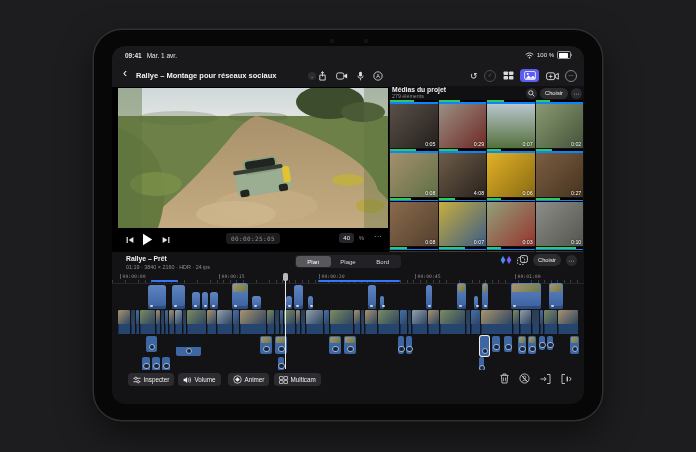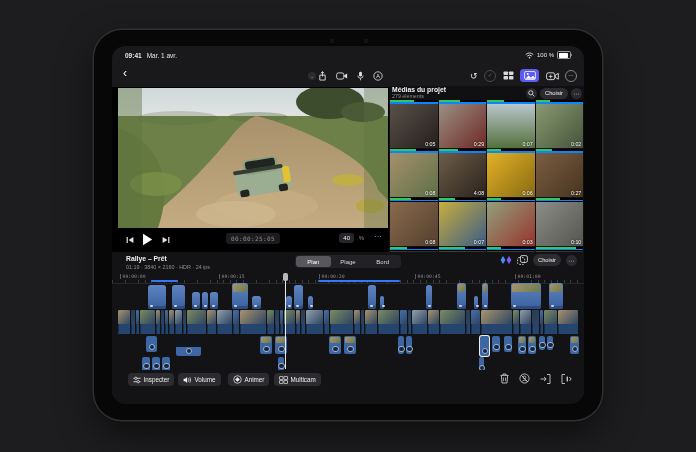--- a/index.html
+++ b/index.html
@@ -114,20 +114,21 @@
           <span style="font-size:6px">100 %</span>
           <span class="batt">
               <i></i>
               <b></b>
             </span>
         </div>
       </div>
 
       <div class="abs navbar">
         <span class="abs backchev">‹</span>
+        <span class="abs navtitle">Rallye – Montage pour réseaux sociaux</span>
         <span class="abs titlechev" style="left:196px">⌄</span>
 
         <div class="abs navcenter">
           <svg width="9" height="10" viewBox="0 0 10 11">
             <path d="M2 4.5 H8 V10 H2 Z" stroke="#e2e2e6" stroke-width="1" fill="none"></path>
             <path d="M5 0.8 V6 M3.2 2.4 L5 0.7 L6.8 2.4" stroke="#e2e2e6" stroke-width="1" fill="none"></path>
           </svg>
           <svg width="12" height="8" viewBox="0 0 13 9">
             <rect x="0.5" y="1" width="8" height="7" rx="2" stroke="#e2e2e6" stroke-width="1" fill="none"></rect>
             <path d="M9 3.6 L12.3 1.6 V7.4 L9 5.4 Z" fill="#e2e2e6"></path>

